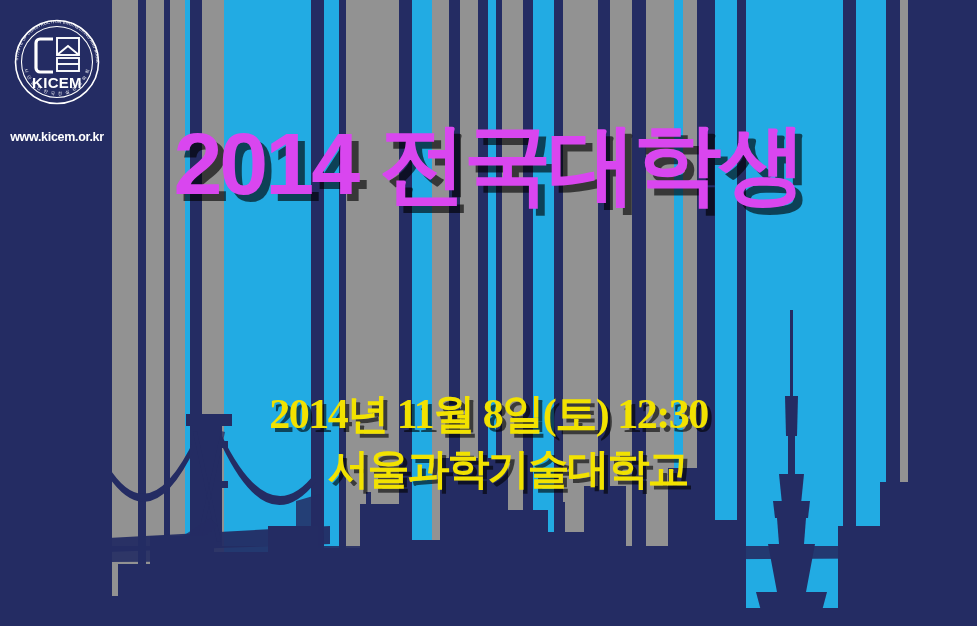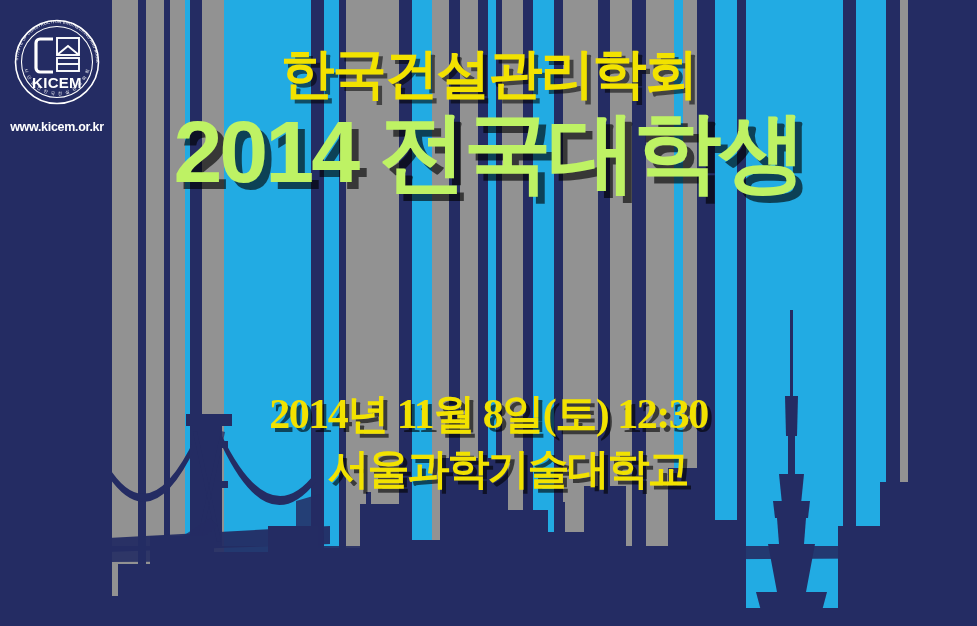--- a/index.html
+++ b/index.html
@@ -61,21 +61,21 @@
     text-align: center;
   }
   #seal {
     position: relative;
     width: 100px;
     height: 100px;
     margin: 0 auto;
   }
   #seal svg { display:block; width:100px; height:100px; }
   #site-url {
-    margin-top: 8px;
+    margin-top: 18px;
     color: #ffffff;
     font-size: 12.5px;
     font-weight: bold;
     letter-spacing: -0.3px;
     white-space: nowrap;
   }
 
   
   #content {
     position: absolute;
@@ -92,24 +92,24 @@
     line-height: 1;
   }
   .org {
     top: 46px;
     font-size: 54px;
     letter-spacing: -2px;
     color: #f2e200;
     text-shadow: 4px 4px 0 rgba(0,0,0,0.55);
   }
   .title1 {
-    top: 108px;
+    top: 120px;
     font-size: 88px;
     letter-spacing: -3px;
-    color: #bef264;
+    color: #d946ef;
     text-shadow: 7px 7px 0 rgba(0,0,0,0.62);
   }
   .title2 {
     top: 232px;
     font-size: 88px;
     letter-spacing: -3px;
     color: #ffffff;
     text-shadow: 7px 7px 0 rgba(0,0,0,0.62);
   }
   .datetime {
@@ -271,19 +271,18 @@
             <path d="M50 52 H72"></path>
           </g>
           <text x="50" y="76" text-anchor="middle" font-size="15" font-weight="bold" fill="#ffffff" font-family="'Liberation Sans',sans-serif" letter-spacing="0.3">KICEM</text>
         </svg>
       </div>
       <div id="site-url">www.kicem.or.kr</div>
     </div>
   </div>
 
   <div id="content">
-    <div class="line org">한국건설관리학회</div>
     <div class="line title1">2014 전국대학생</div>
     <div class="line datetime">2014년 11월 8일(토) 12:30</div>
     <div class="line venue">서울과학기술대학교</div>
   </div>
 
 </div>
 
 </body></html>

